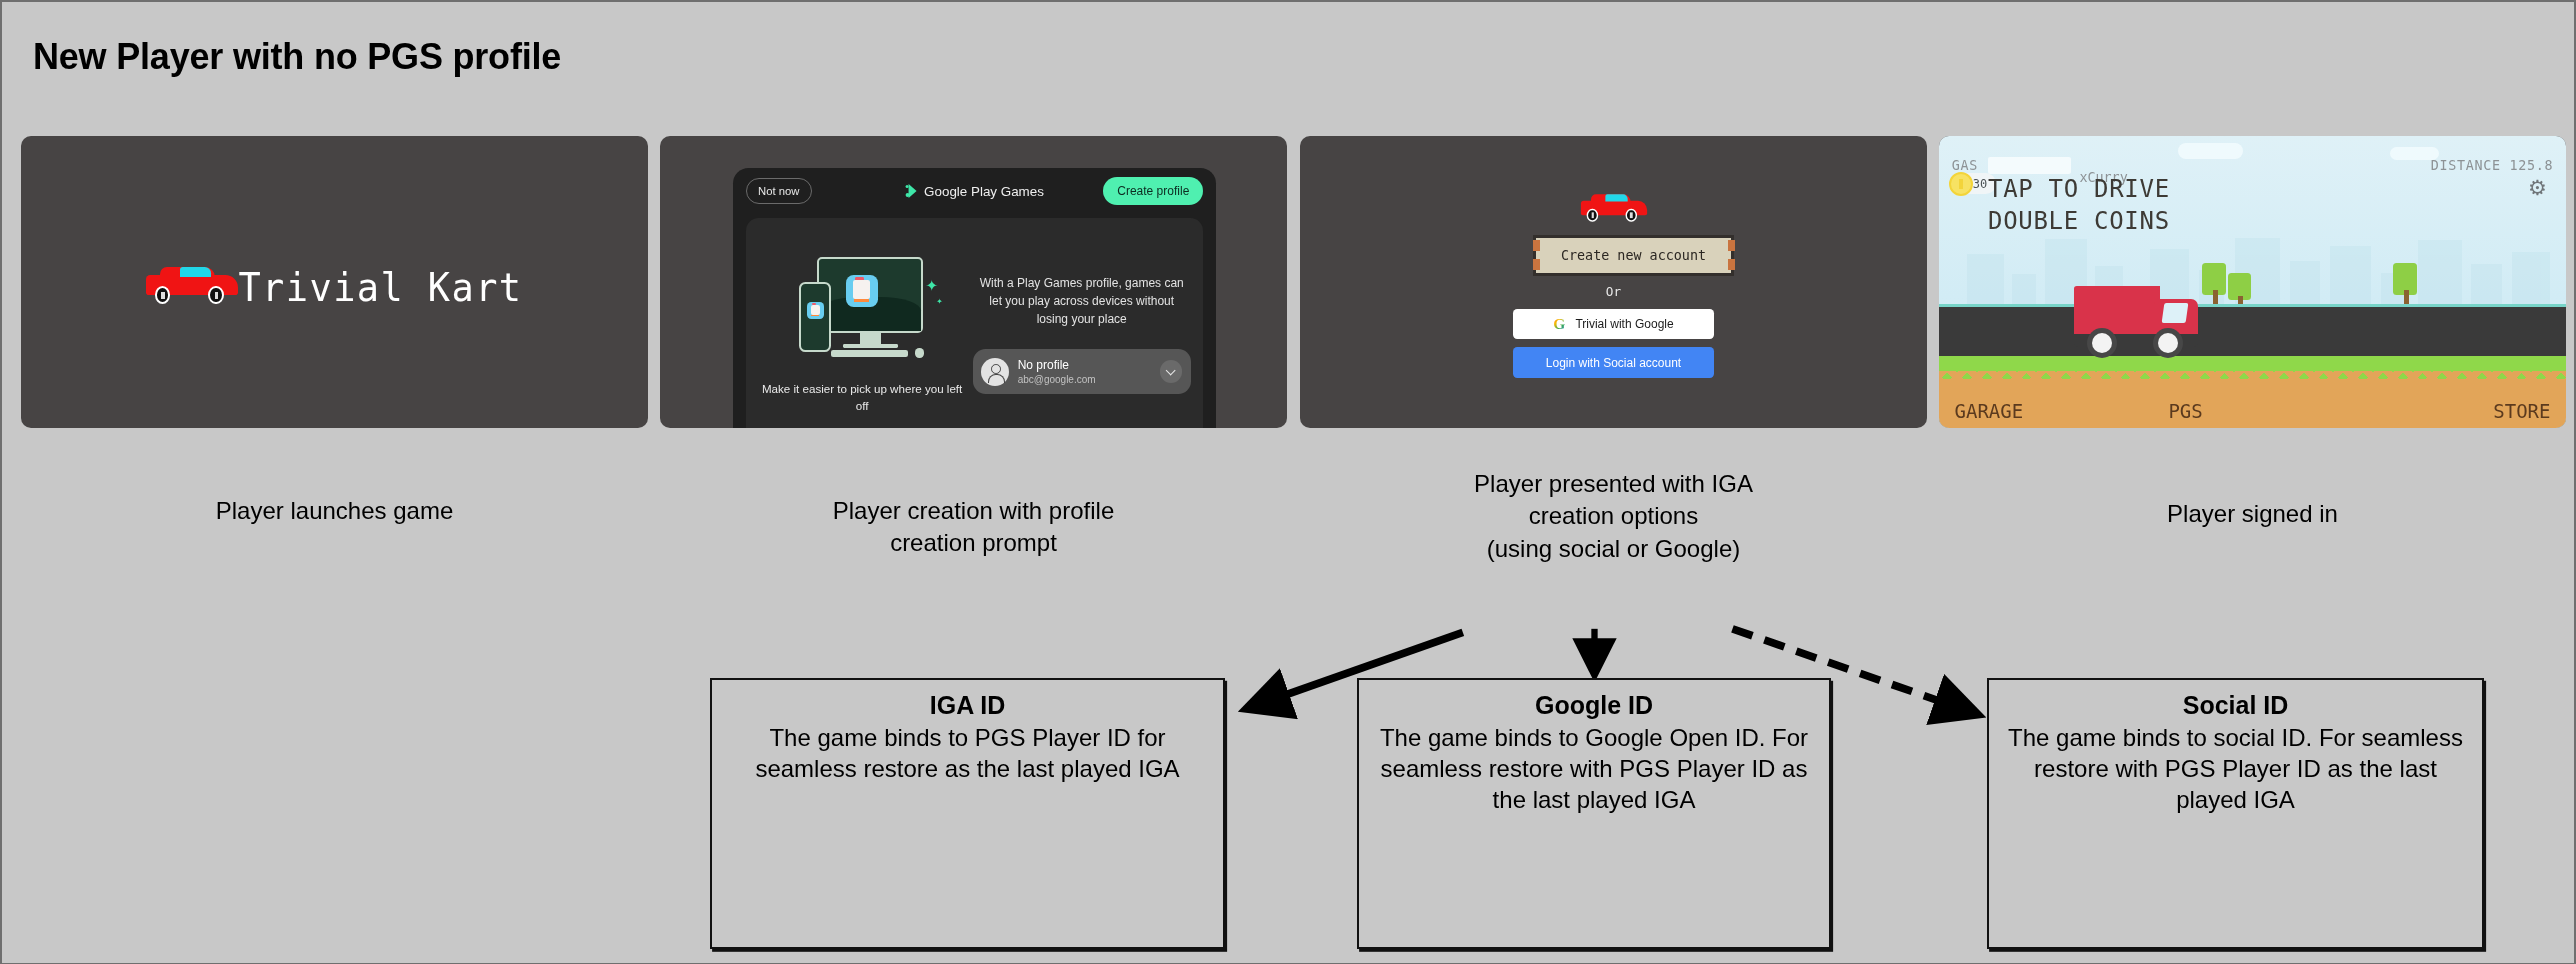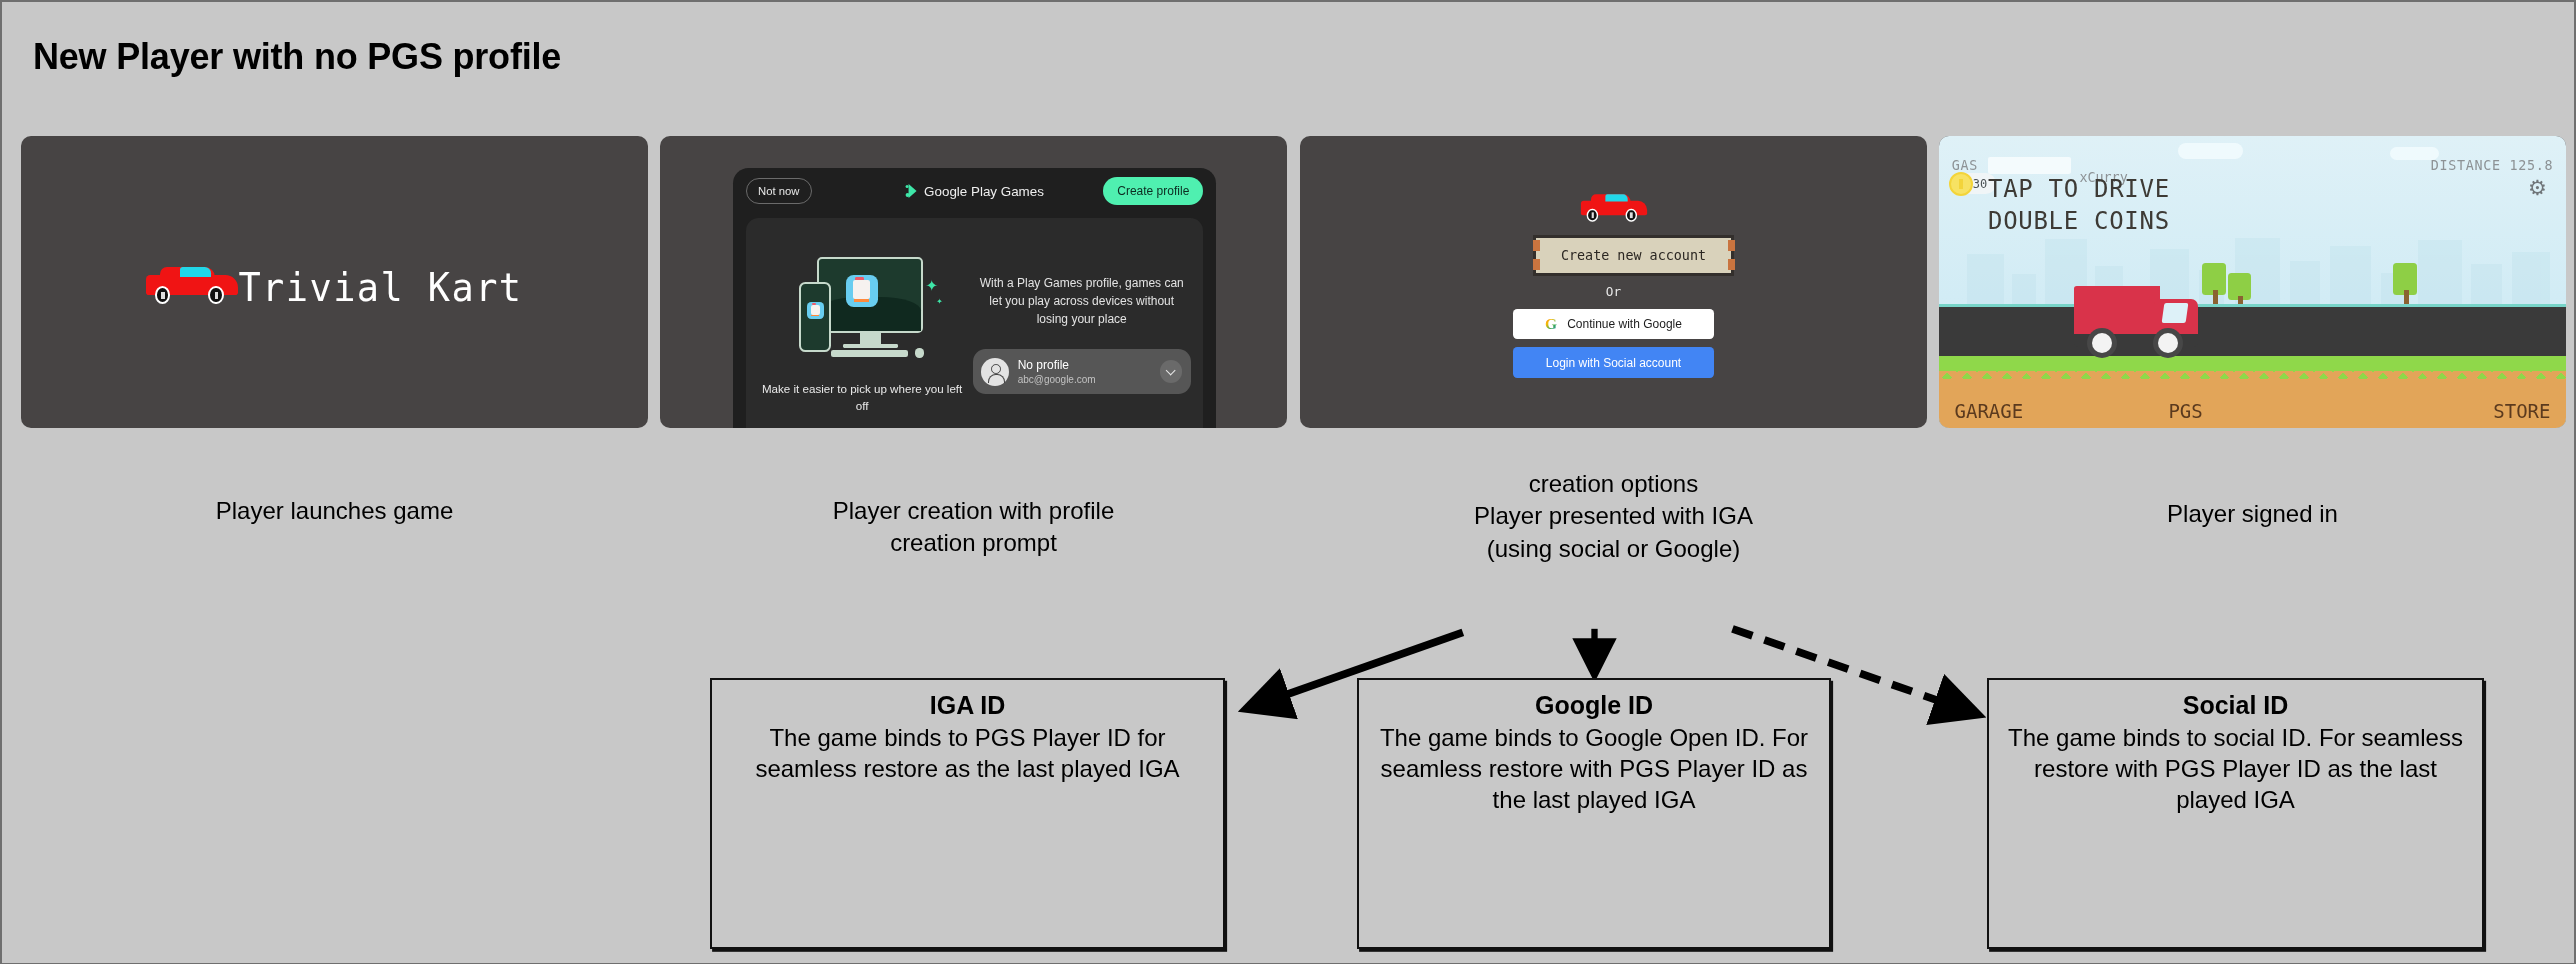--- a/index.html
+++ b/index.html
@@ -315,21 +315,21 @@
       <div class="retro-btn">
         <span class="bolt b1"></span>
           <span class="bolt b2"></span>
           <span class="bolt b3"></span>
           <span class="bolt b4"></span>
         <span>Create new account</span>
       </div>
       <div class="or-text">Or</div>
       <div class="google-btn">
         <span class="g-mark">G</span>
-        <span>Continue with Google</span>
+        <span>Trivial with Google</span>
       </div>
       <div class="social-btn">Login with Social account</div>
     </div>
   </div>
 
   <div class="panel p4">
     <div class="game">
       <div class="sky-city">
         <i style="left:28px;width:37px;height:68px"></i>
         <i style="left:73px;width:24px;height:48px"></i>
@@ -413,22 +413,22 @@
     </div>
   </div>
 </div>
 
 <div class="caption cap1">Player launches game</div>
 <div class="caption cap2">
   <div>Player creation with profile</div>
   <div>creation prompt</div>
 </div>
 <div class="caption cap3">
+  <div>Player presented with IGA</div>
   <div>creation options</div>
-  <div>Player presented with IGA</div>
   <div>(using social or Google)</div>
 </div>
 <div class="caption cap4">Player signed in</div>
 
 <svg class="arrows" viewBox="0 0 3659 1370">
   <defs>
     <marker id="ah" markerWidth="7" markerHeight="7" refX="5.4" refY="3.5" orient="auto">
       <path d="M0,0 L7,3.5 L0,7 z" fill="#000"></path>
     </marker>
   </defs>

